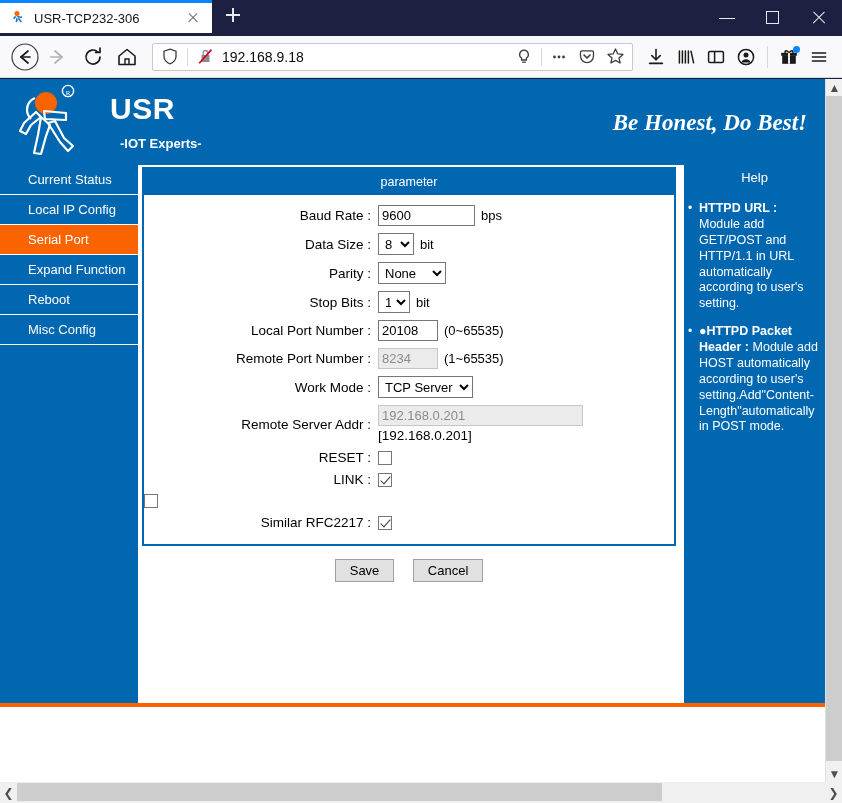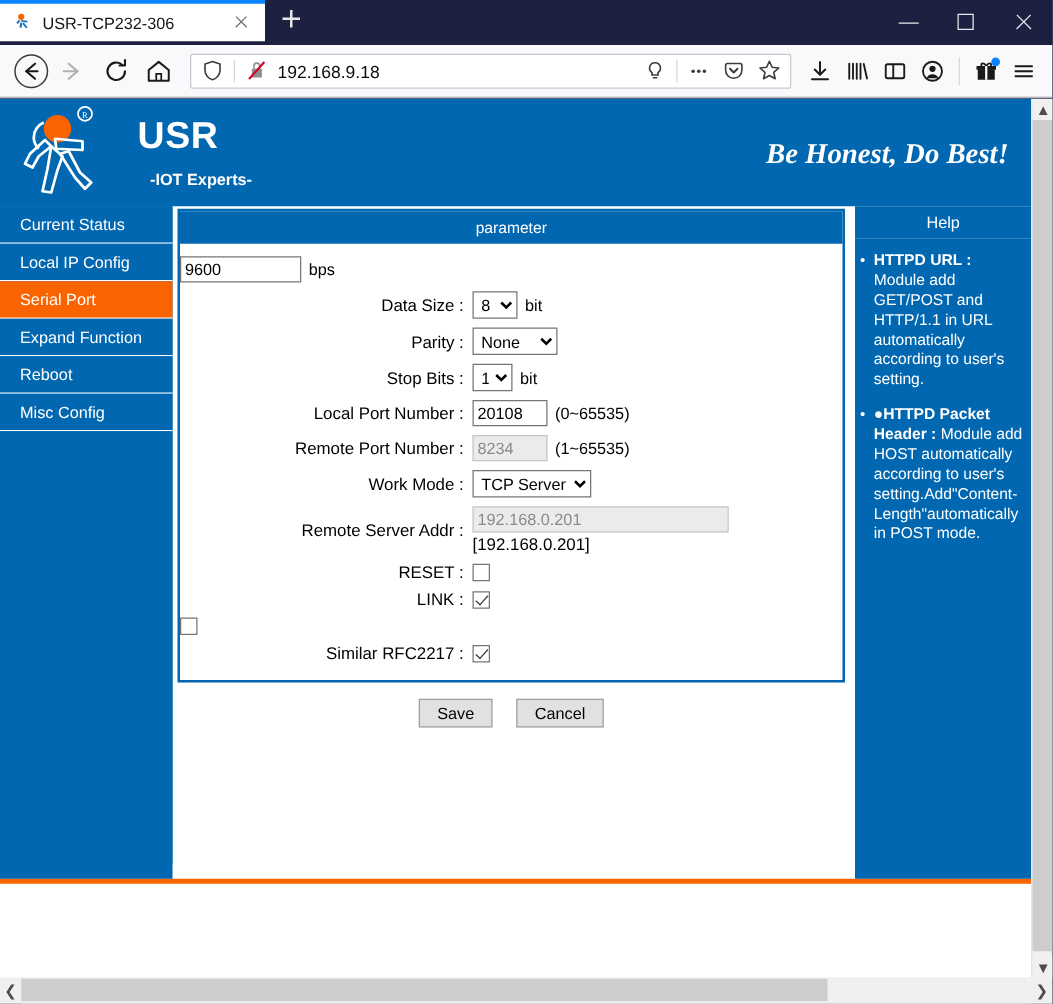--- a/index.html
+++ b/index.html
@@ -94,21 +94,21 @@
   }
 
   .body-row { display:flex; align-items:flex-start; background:#fff; }
 
   
   .sidebar {
     width:138px; flex:0 0 138px; background:#0067b0; min-height:538px;
     padding-top:0px;
   }
   .menu-item {
-    height:30px; display:flex; align-items:center; padding-left:16px;
+    height:30px; display:flex; align-items:center; padding-left:28px;
     color:#ffffff; font-size:13px; border-bottom:1px solid #ffffff;
     background:#0067b0;
   }
   .menu-item.active { background:#f96300; }
   .sidebar-fill { background:#0067b0; }
 
   
   .center { flex:1; padding:2px 6px 0 4px; }
   .panel { border:2px solid #0067b0; background:#ffffff; }
   .panel-head {
@@ -401,20 +401,21 @@
           </div>
           <div class="sidebar-fill" style="height:346px;"></div>
         </div>
 
         <div class="center">
           <div class="panel">
             <div class="panel-head">parameter</div>
             <div class="panel-body">
 
               <div class="frow">
+                <div class="flabel">Baud Rate :</div>
                 <div class="fctrl">
                   <input type="text" class="w-baud" value="9600" style="">
                   <span class="hint">bps</span>
                 </div>
               </div>
 
               <div class="frow">
                 <div class="flabel">Data Size :</div>
                 <div class="fctrl">
                   <select class="w-data">

